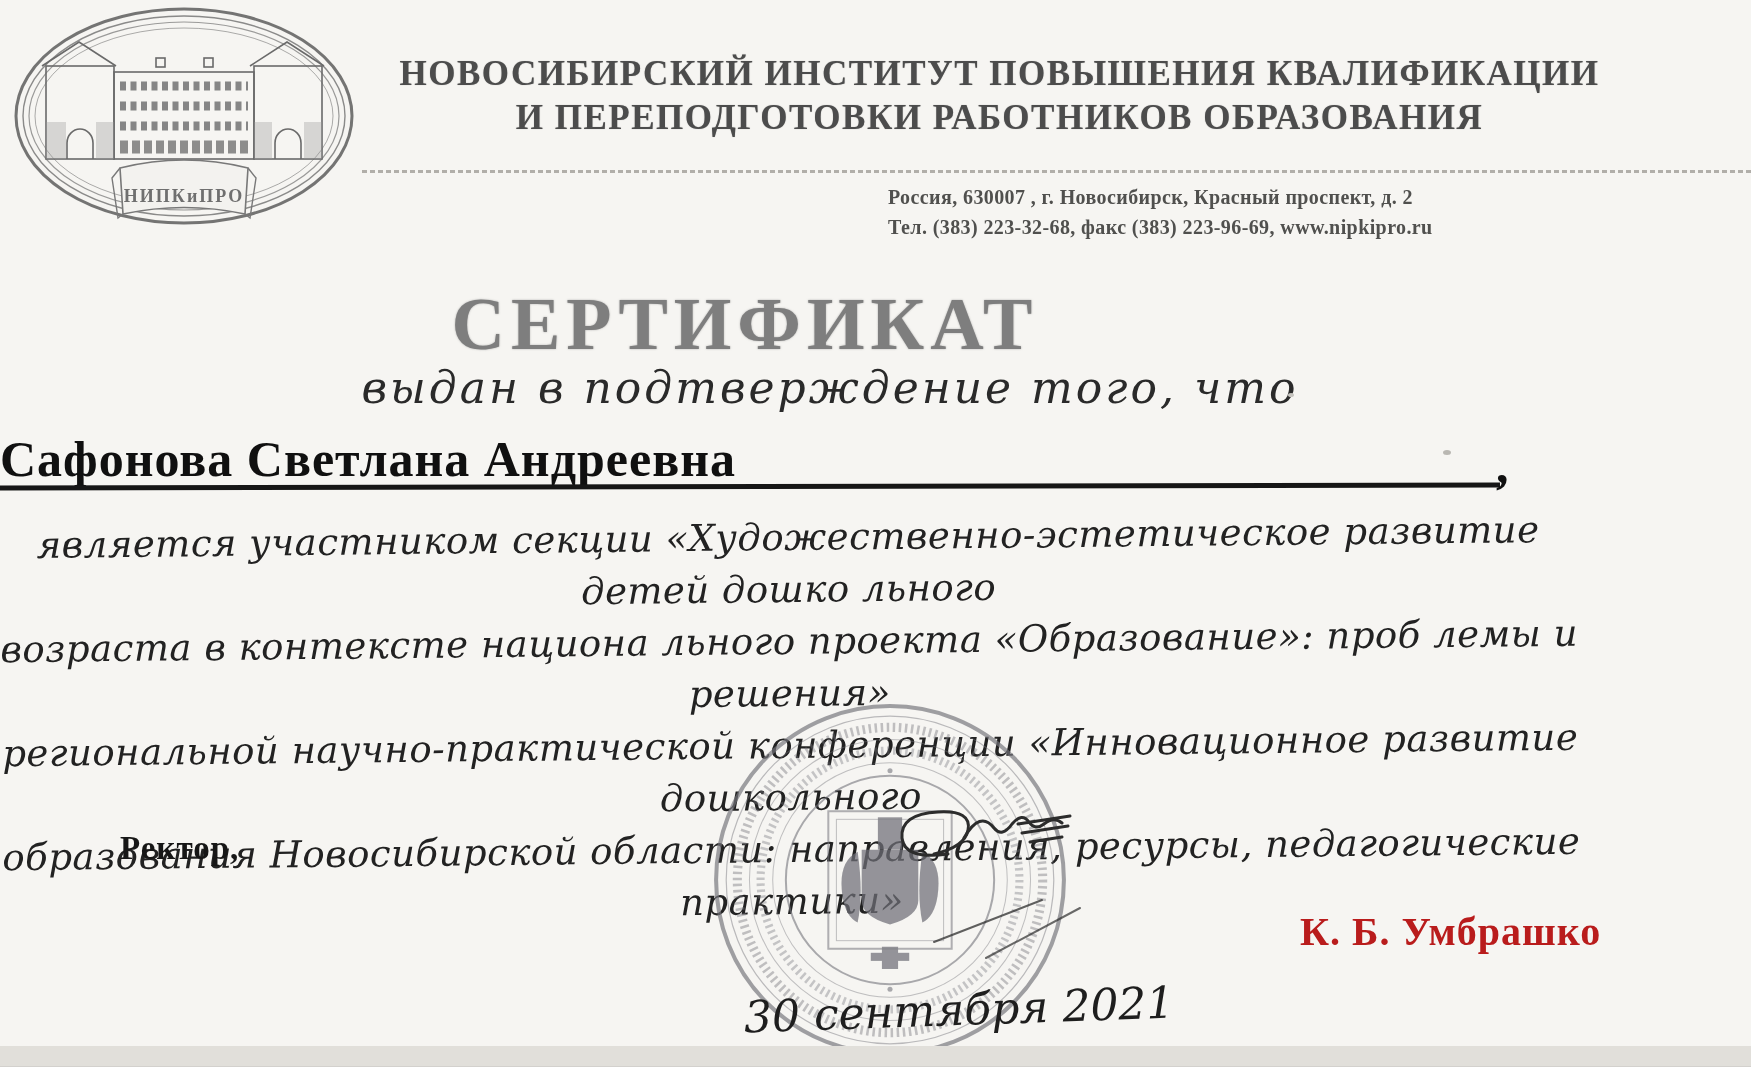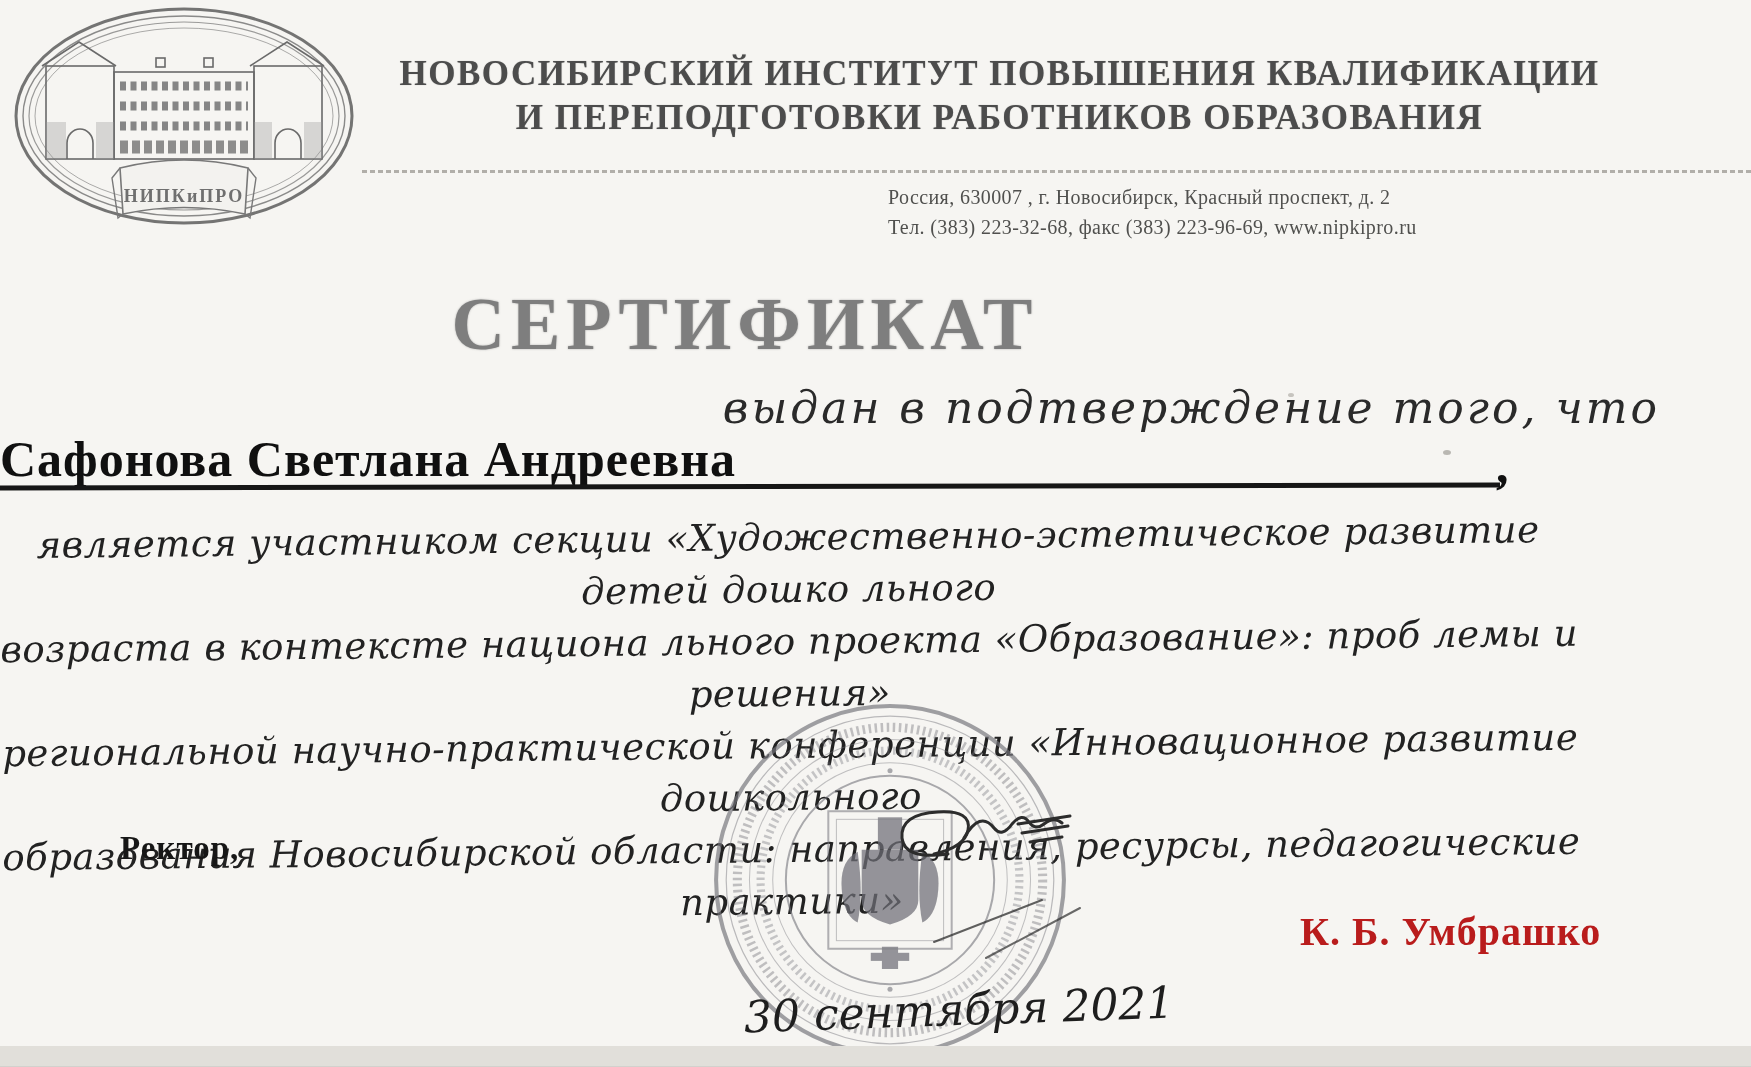--- a/index.html
+++ b/index.html
@@ -19,34 +19,33 @@
     text-shadow:0 0 1px rgba(76,76,76,.45);
     margin-left:37px;
   }
   .header-rule{
     left:362px;top:170px;width:1389px;height:3px;
     background:repeating-linear-gradient(90deg,#9a9791 0 5px,rgba(0,0,0,0) 5px 8px);
     opacity:.75;
   }
   .contact-info{
     left:888px;top:182px;width:700px;
-    font-weight:400;color:#50504e;font-size:20px;line-height:30px;letter-spacing:.4px;
+    font-weight:700;color:#50504e;font-size:20px;line-height:30px;letter-spacing:.4px;
   }
 
   
   .cert-title{
     left:0;top:282px;width:1490px;text-align:center;
     font-weight:700;font-size:74px;letter-spacing:6px;color:#7e7e7e;
     text-shadow:0 0 2px rgba(120,120,120,.6);
   }
   .cert-subtitle{
-    left:0;top:362px;width:1660px;text-align:right;
+    left:0;top:362px;width:1660px;text-align:center;
     font-style:italic;font-size:44px;letter-spacing:3px;color:#2a2a2a;
     font-family:"DejaVu Serif", serif;
-    margin-top:20px;
   }
   .recipient-name{
     left:0;top:430px;width:1490px;text-align:left;
     font-weight:700;font-size:50px;color:#101010;letter-spacing:1px;
   }
   .name-underline{
     left:0;top:484px;width:1500px;height:5px;background:#161616;
     transform:rotate(-.12deg);
   }
   .name-comma{

